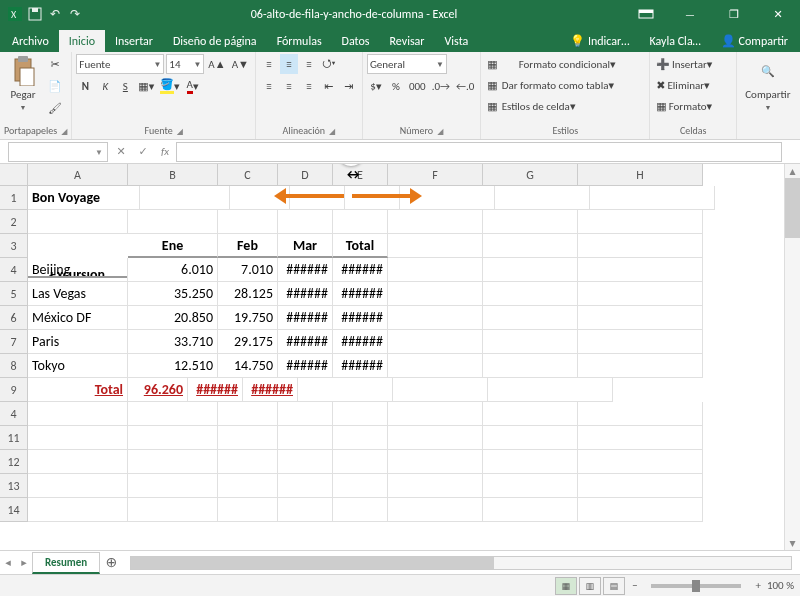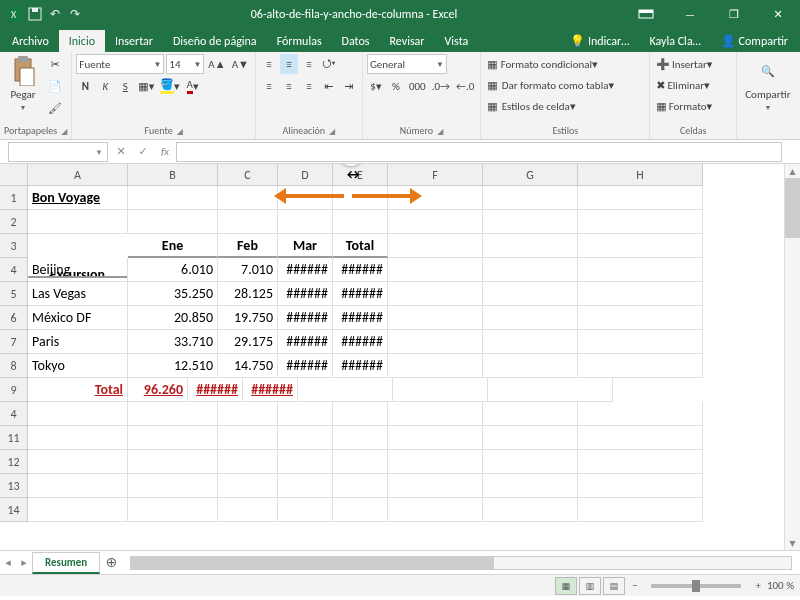--- a/index.html
+++ b/index.html
@@ -216,21 +216,21 @@
     </div>
     <div class="group-label">
         <span>Número</span>
         <span class="dlg-launch">◢</span>
       </div>
   </div>
 
   <div class="group">
     <div class="group-body">
       <div class="two-row" style="gap:1px">
-        <div class="small-btn" style="justify-content:flex-start;width:160px">▦ <span style="margin-left:3px">Formato condicional</span> ▾</div>
+        <div class="small-btn" style="justify-content:flex-start;width:160px">▦ <span style="margin-left:21px">Formato condicional</span> ▾</div>
         <div class="small-btn" style="justify-content:flex-start;width:160px">▦ <span style="margin-left:4px">Dar formato como tabla</span> ▾</div>
         <div class="small-btn" style="justify-content:flex-start;width:160px">▦ <span style="margin-left:4px">Estilos de celda</span> ▾</div>
       </div>
     </div>
     <div class="group-label">
         <span>Estilos</span>
       </div>
   </div>
 
   <div class="group">
@@ -297,21 +297,21 @@
           <div class="rh" style="height: 24px;">8</div>
           <div class="rh" style="height: 24px;">9</div>
           <div class="rh" style="height: 24px;">4</div>
           <div class="rh" style="height: 24px;">11</div>
           <div class="rh" style="height: 24px;">12</div>
           <div class="rh" style="height: 24px;">13</div>
           <div class="rh" style="height: 24px;">14</div>
         </div>
       <div class="grid" id="grid">
           <div class="grow" style="height: 24px;">
-            <div class="cell" style="width: 100px; font-weight: bold; text-decoration: underline;">Bon Voyage</div>
+            <div class="cell" style="width: 112px; font-weight: bold;">Bon Voyage</div>
             <div class="cell" style="width: 90px;"></div>
             <div class="cell" style="width: 60px;"></div>
             <div class="cell" style="width: 55px;"></div>
             <div class="cell" style="width: 55px;"></div>
             <div class="cell" style="width: 95px;"></div>
             <div class="cell" style="width: 95px;"></div>
             <div class="cell" style="width: 125px;"></div>
           </div>
           <div class="grow" style="height: 24px;">
             <div class="cell" style="width: 100px;"></div>

